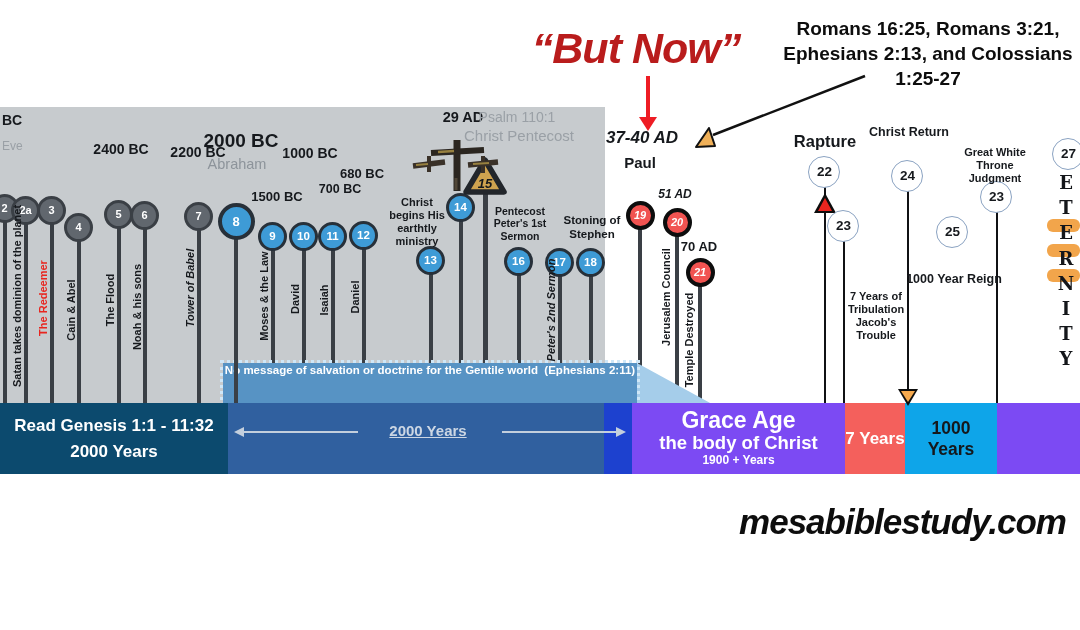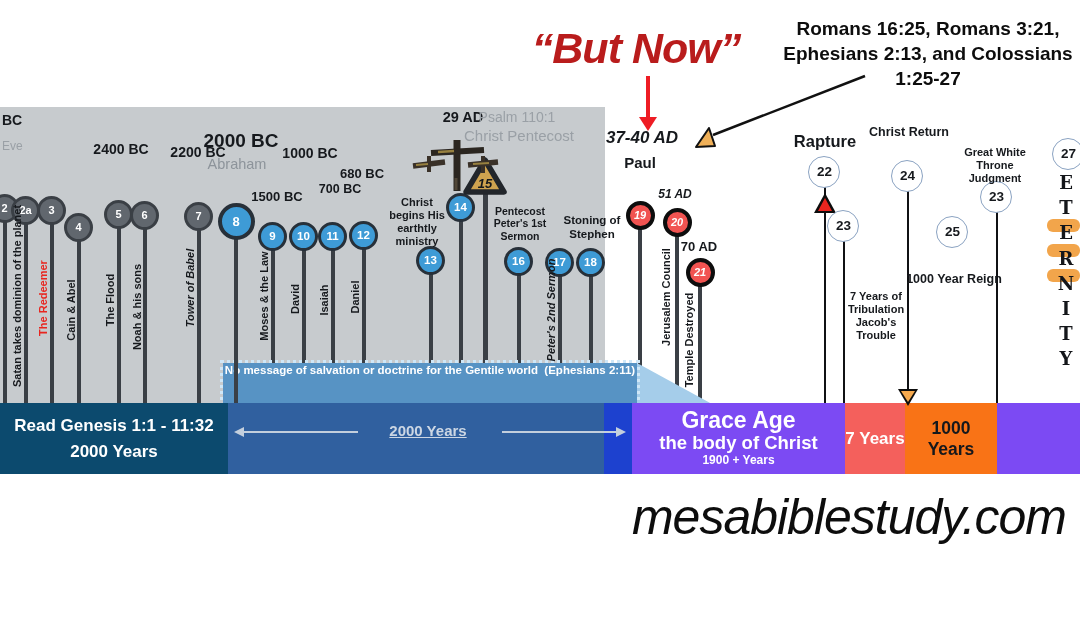--- a/index.html
+++ b/index.html
@@ -30,36 +30,36 @@
   #seg-genesis .l1{font-weight:700;font-size:17px;}
   #seg-genesis .l2{font-weight:700;font-size:17px;margin-top:6px;}
   #seg-law{left:228px;width:376px;background:#30609f;}
   #seg-royal{left:604px;width:28px;background:#1d41cf;}
   #seg-grace{left:632px;width:213px;background:#7c4af3;}
   #seg-grace .l1{font-weight:700;font-size:23px;line-height:1.05;}
   #seg-grace .l2{font-weight:700;font-size:18.5px;line-height:1.15;}
   #seg-grace .l3{font-weight:700;font-size:12px;line-height:1.3;}
   #seg-seven{left:845px;width:60px;background:#f4605c;}
   #seg-seven .l1{font-weight:700;font-size:17px;}
-  #seg-thousand{left:905px;width:92px;background:#f97316;color:#15181c;}
+  #seg-thousand{left:905px;width:92px;background:#0ea5e9;color:#15181c;}
   #seg-thousand .l1,#seg-thousand .l2{font-weight:700;font-size:17.5px;line-height:1.2;}
   #seg-eternity{left:997px;width:83px;background:#7c4af3;}
   
   .range-line{position:absolute;top:431px;height:2px;background:#c3cfdd;z-index:3;}
   #range-line-left{left:244px;width:114px;}
   #range-line-right{left:502px;width:114px;}
   #range-head-left{position:absolute;left:234px;top:427px;width:0;height:0;border-top:5px solid transparent;
       border-bottom:5px solid transparent;border-right:10px solid #c3cfdd;z-index:3;}
   #range-head-right{position:absolute;left:616px;top:427px;width:0;height:0;border-top:5px solid transparent;
       border-bottom:5px solid transparent;border-left:10px solid #c3cfdd;z-index:3;}
   #range-label{position:absolute;left:428px;top:422px;transform:translateX(-50%);font-weight:700;font-size:15px;
       color:#ccd7e4;text-decoration:underline;z-index:3;white-space:nowrap;}
   
-  #site-footer{position:absolute;left:1066px;top:488px;transform:translateX(-100%);
-      font-weight:400;font-style:italic;font-size:50px;letter-spacing:-1px;color:#0d0d0d;z-index:5;white-space:nowrap;}
+  #site-footer{position:absolute;left:1066px;top:502px;transform:translateX(-100%);
+      font-weight:700;font-style:italic;font-size:35px;letter-spacing:-1px;color:#0d0d0d;z-index:5;white-space:nowrap;}
 </style>
 </head>
 <body>
 
 <div id="canvas">
 
   <div id="gray-panel"></div>
 
   <div id="but-now">“But Now”</div>
   <div id="romans-ref">Romans 16:25, Romans 3:21,

